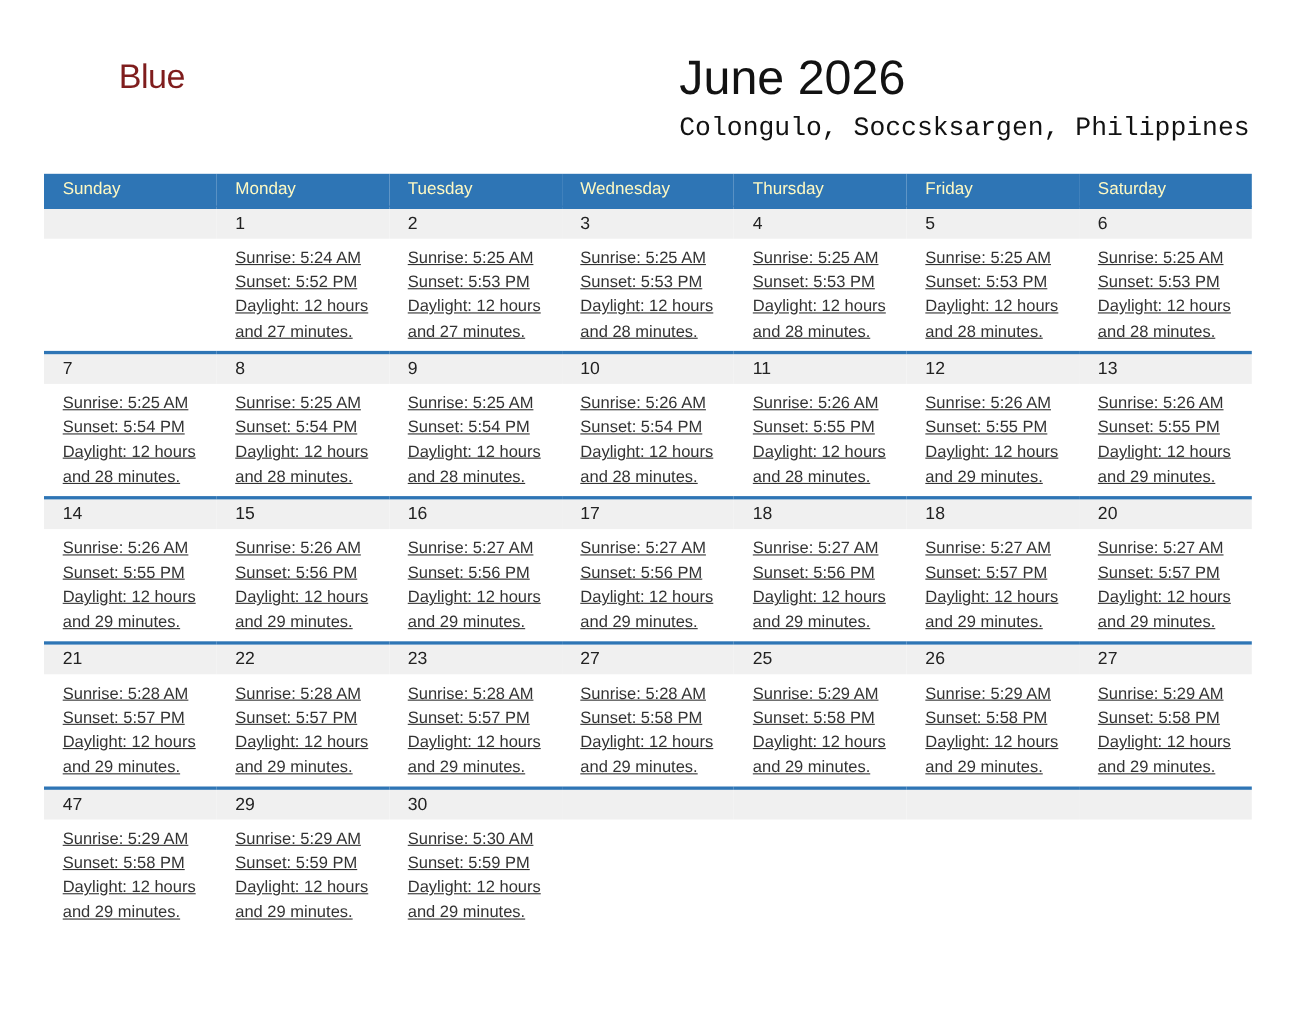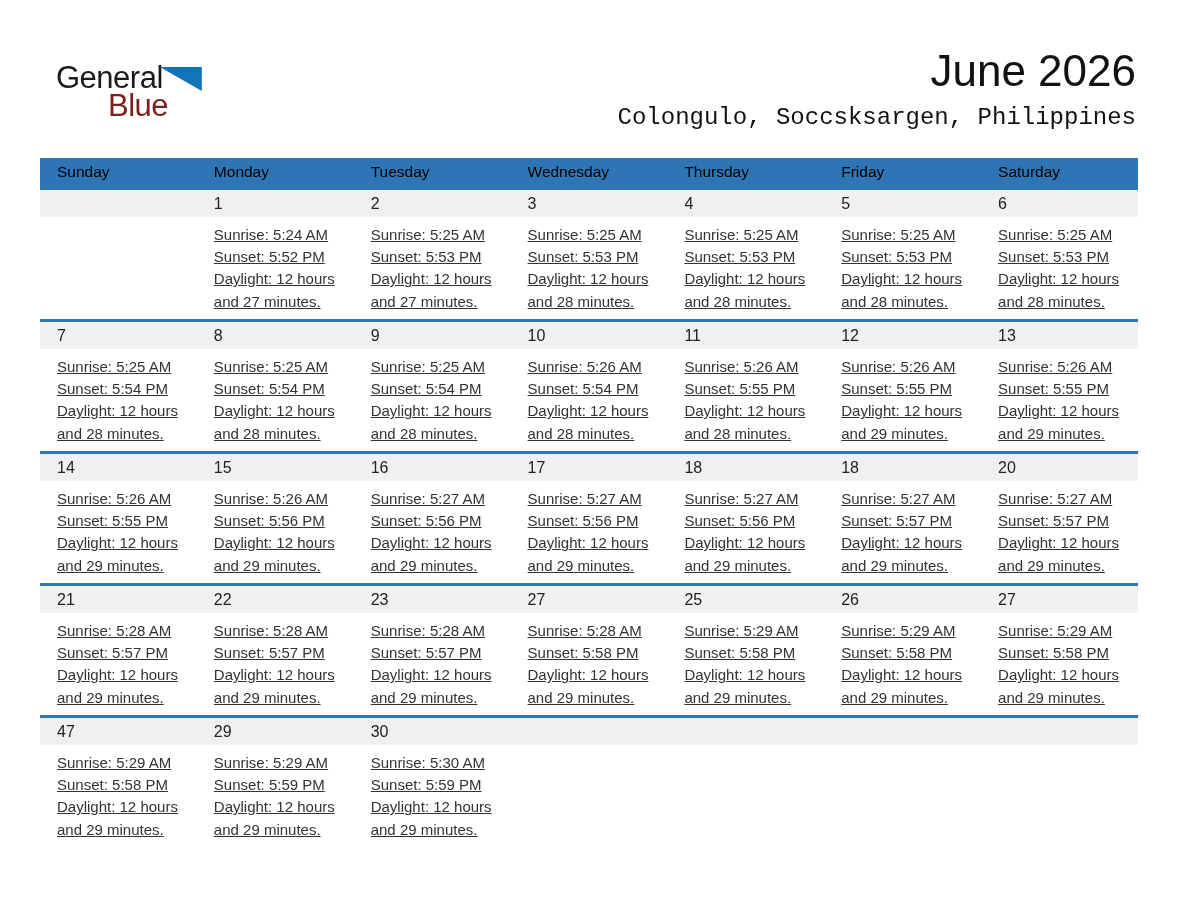--- a/index.html
+++ b/index.html
@@ -17,31 +17,31 @@
   .logo { position:absolute; left:56px; top:60px; }
   .logo-row { display:flex; align-items:flex-start; }
   .logo-general { font-size:31px; color:#1b1b1b; letter-spacing:-0.5px; }
   .logo-triangle {
     width:42px; height:24px; background:#1273B9;
     clip-path:polygon(0 0, 100% 0, 100% 100%);
     margin-left:-3px; margin-top:7px;
   }
   .logo-blue { font-size:31px; color:#7f1d1d; letter-spacing:-0.5px; margin-top:-8px; margin-left:52px; }
 
-  .title-block { position:absolute; top:46px; right:52px; text-align:right; }
+  .title-block { position:absolute; top:46px; right:52px; }
   .month-title { font-size:44px; color:#121212; line-height:1.15; }
   .location { font-size:24px; color:#121212; margin-top:7px;font-family:Liberation Mono, monospace; }
 
   
   table.calendar {
     position:absolute; left:40px; top:158px;
     width:1098px; border-collapse:collapse; table-layout:fixed;
   }
   thead th {
-    background:#2E75B5; color:#000000;
+    background:#2E75B5; color:#fef9c3;
     font-weight:normal; text-align:left;
     font-size:15.5px; height:30px;
     padding:0 0 0 17px;
   }
   tbody tr { border-top:3px solid #2E75B5; }
   tbody td { vertical-align:top; padding:0; height:132px; }
   .daynum {
     background:#F0F0F0; height:27px; line-height:27px;
     padding-left:17px; font-size:16px; color:#222222;
   }
@@ -49,24 +49,20 @@
     padding:7px 12px 0 17px;
     font-size:15px; line-height:22.4px; color:#333333;text-decoration:underline;
   }
 </style>
 </head>
 <body>
 
 <div class="page">
 
   <div class="logo">
-    <div class="logo-row">
-      <span class="logo-general">General</span>
-      <span class="logo-triangle"></span>
-    </div>
     <div class="logo-blue">Blue</div>
   </div>
 
   <div class="title-block">
     <div class="month-title">June 2026</div>
     <div class="location">Colongulo, Soccsksargen, Philippines</div>
   </div>
 
   <table class="calendar">
     <thead>

